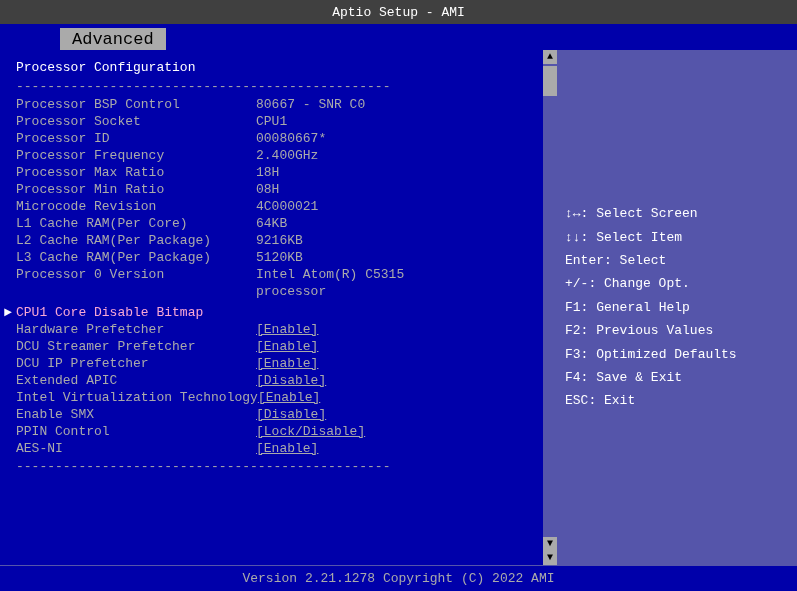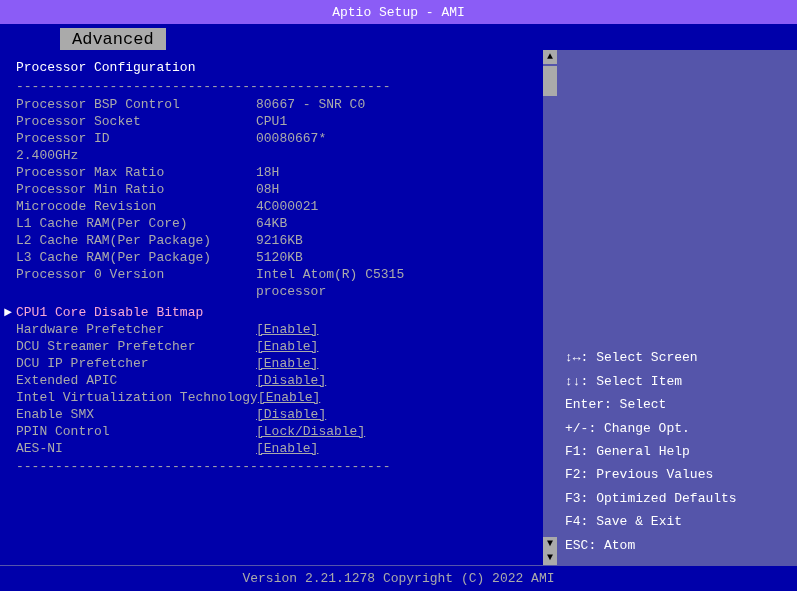--- a/index.html
+++ b/index.html
@@ -8,21 +8,21 @@
       height: 591px;
       background: #000;
       font-family: 'Courier New', Courier, monospace;
       font-size: 13px;
       color: #aaaaaa;
       overflow: hidden;
     }
 
     
     #title-bar {
-      background: #8b5cf6;
+      background: #404040;
       text-align: center;
       padding: 4px 0;
       color: #ffffff;
       font-size: 13px;
       height: 24px;
       display: flex;
       align-items: center;
       justify-content: center;
     }
 
@@ -168,21 +168,21 @@
       width: 14px;
     }
 
     
     #right-panel {
       flex: 1;
       background: #5555aa;
       padding: 8px;
       display: flex;
       flex-direction: column;
-      justify-content: flex-end;
+      justify-content: center;
     }
 
     .help-text {
       color: #ffffff;
       font-size: 13px;
       line-height: 1.8;
     }
 
     
     #footer {
@@ -232,20 +232,21 @@
     </div>
     <div class="info-row">
       <span class="label">Processor Socket</span>
       <span class="value">CPU1</span>
     </div>
     <div class="info-row">
       <span class="label">Processor ID</span>
       <span class="value">00080667*</span>
     </div>
     <div class="info-row">
+      <span class="label">Processor Frequency</span>
       <span class="value">2.400GHz</span>
     </div>
     <div class="info-row">
       <span class="label">Processor Max Ratio</span>
       <span class="value">18H</span>
     </div>
     <div class="info-row">
       <span class="label">Processor Min Ratio</span>
       <span class="value">08H</span>
     </div>
@@ -326,21 +327,21 @@
   <div id="right-panel">
     <div class="help-text">
       <div><span>↕↔: </span><span>Select Screen</span></div>
       <div><span>↕↓: </span><span>Select Item</span></div>
       <div><span>Enter: </span><span>Select</span></div>
       <div><span>+/-: </span><span>Change Opt.</span></div>
       <div><span>F1: </span><span>General Help</span></div>
       <div><span>F2: </span><span>Previous Values</span></div>
       <div><span>F3: </span><span>Optimized Defaults</span></div>
       <div><span>F4: </span><span>Save &amp; Exit</span></div>
-      <div><span>ESC: </span><span>Atom</span></div>
+      <div><span>ESC: </span><span>Exit</span></div>
     </div>
   </div>
 
 </div>
 
 <div id="footer">
   <span>Version 2.21.1278 Copyright (C) 2022 AMI</span>
 </div>
 
 </body></html>

